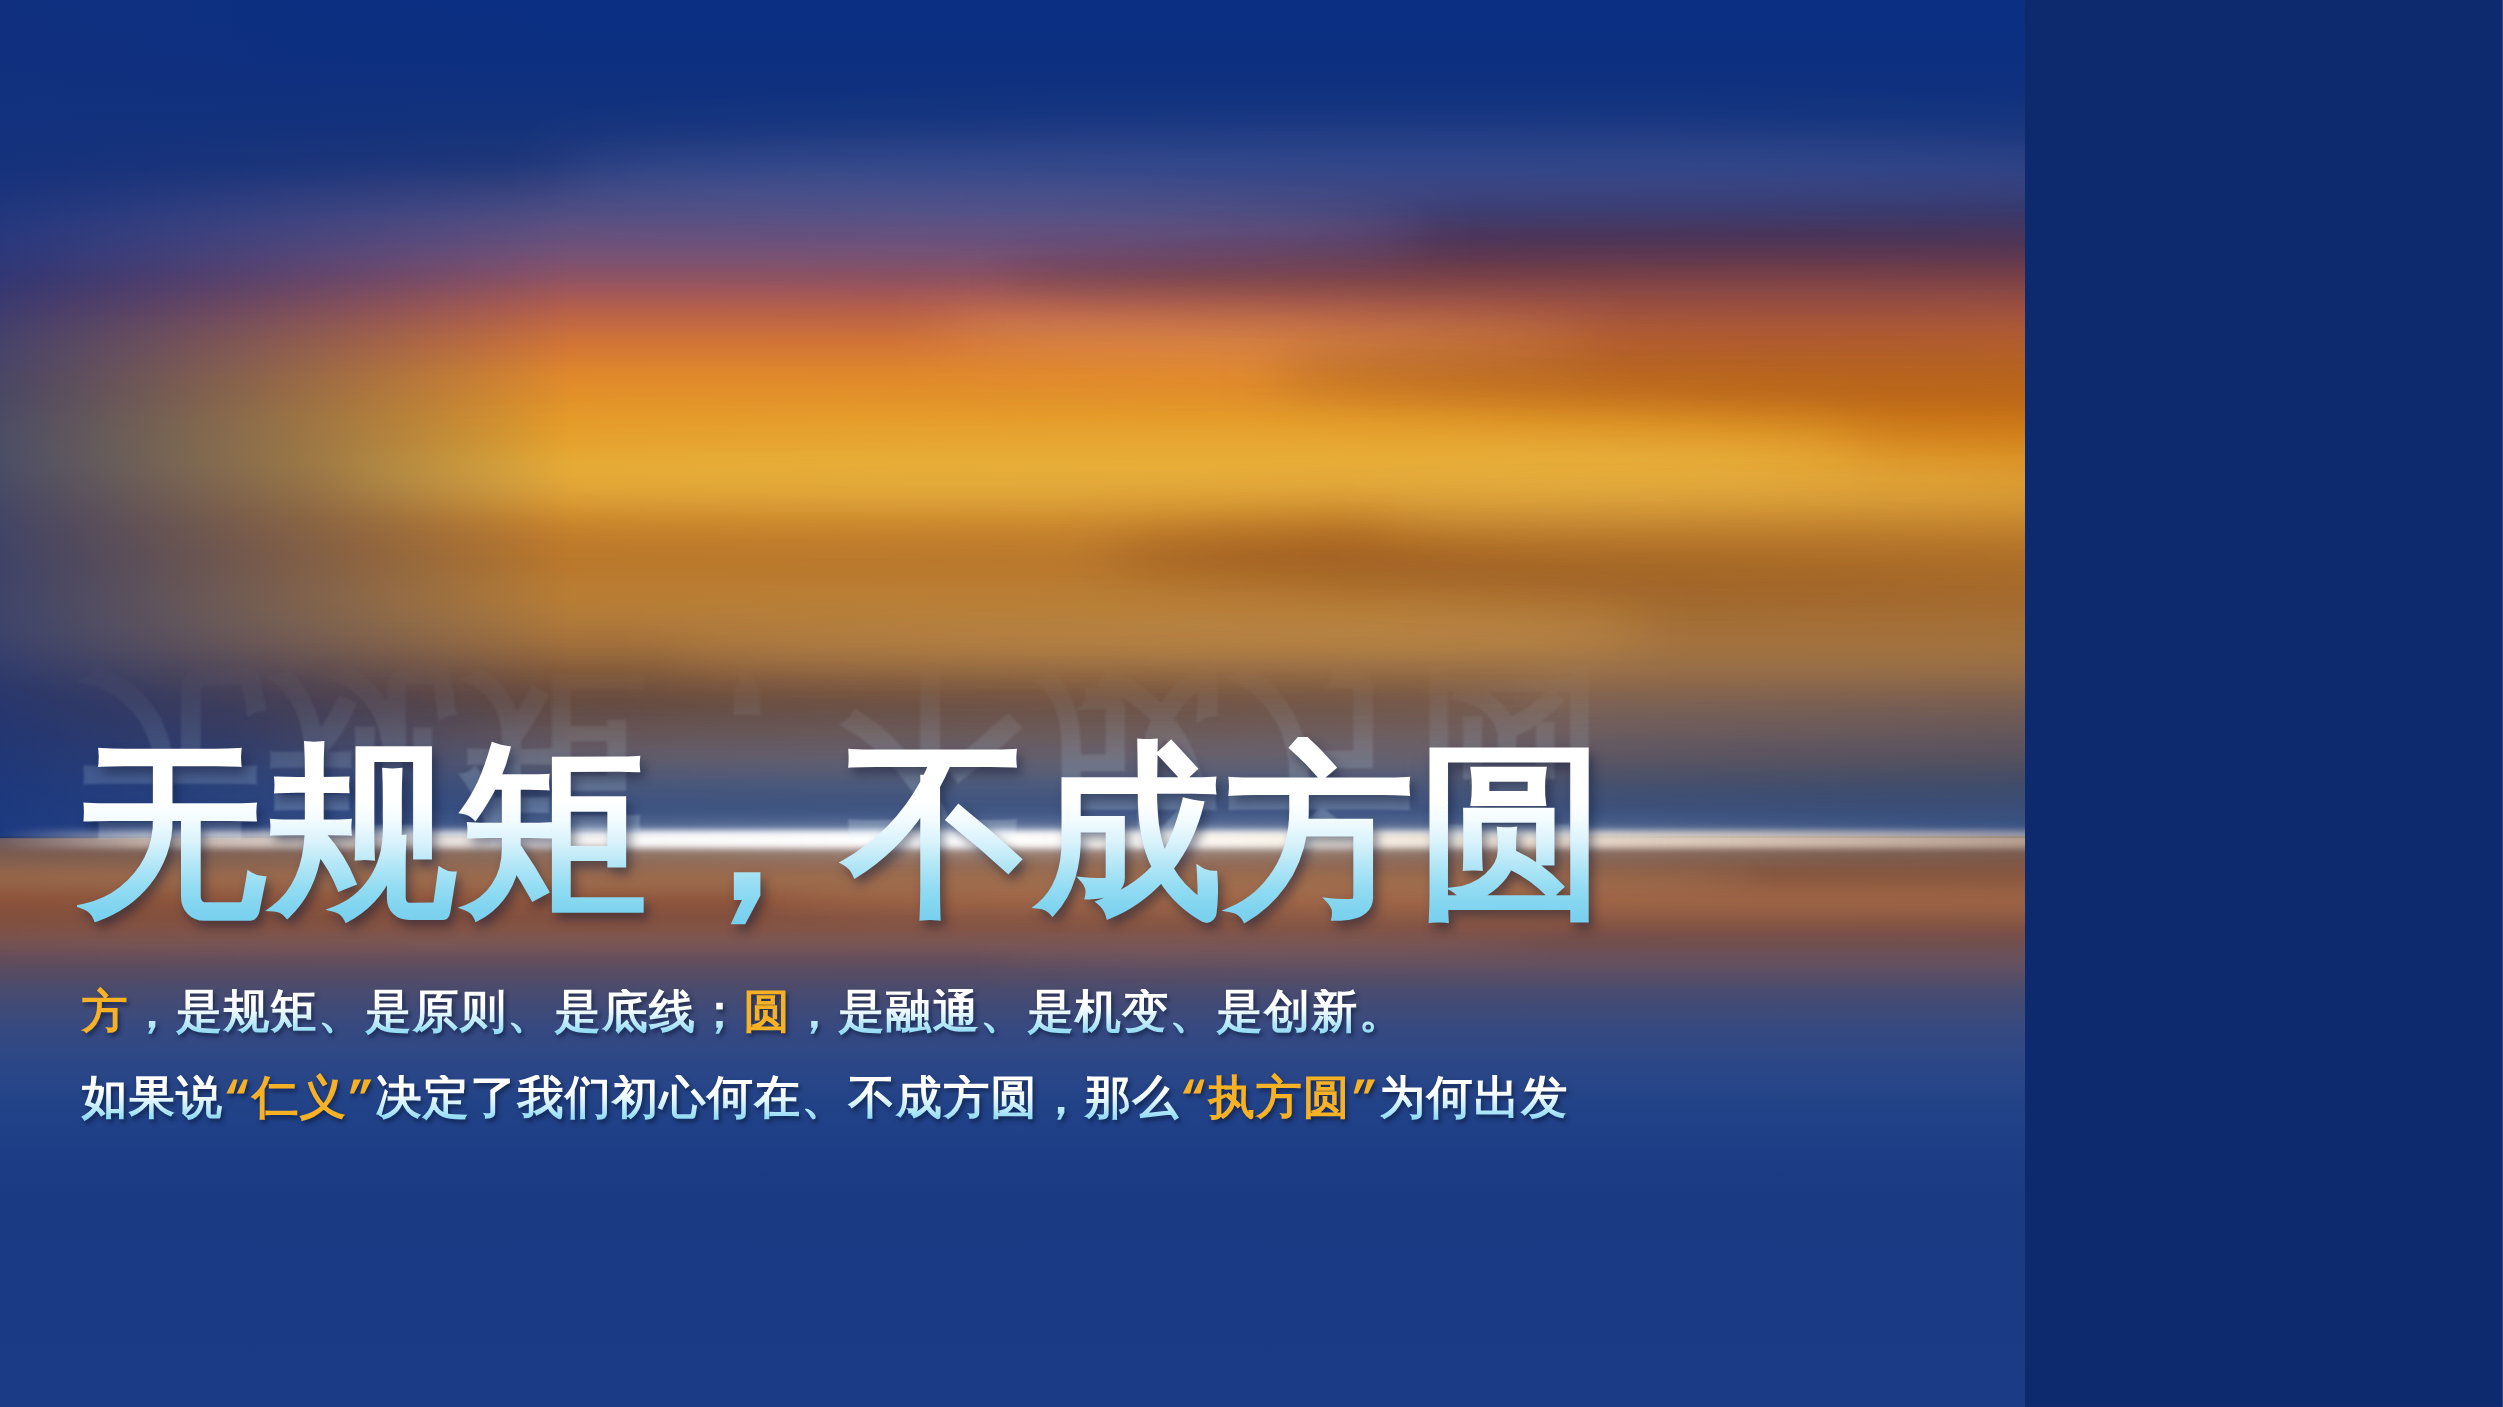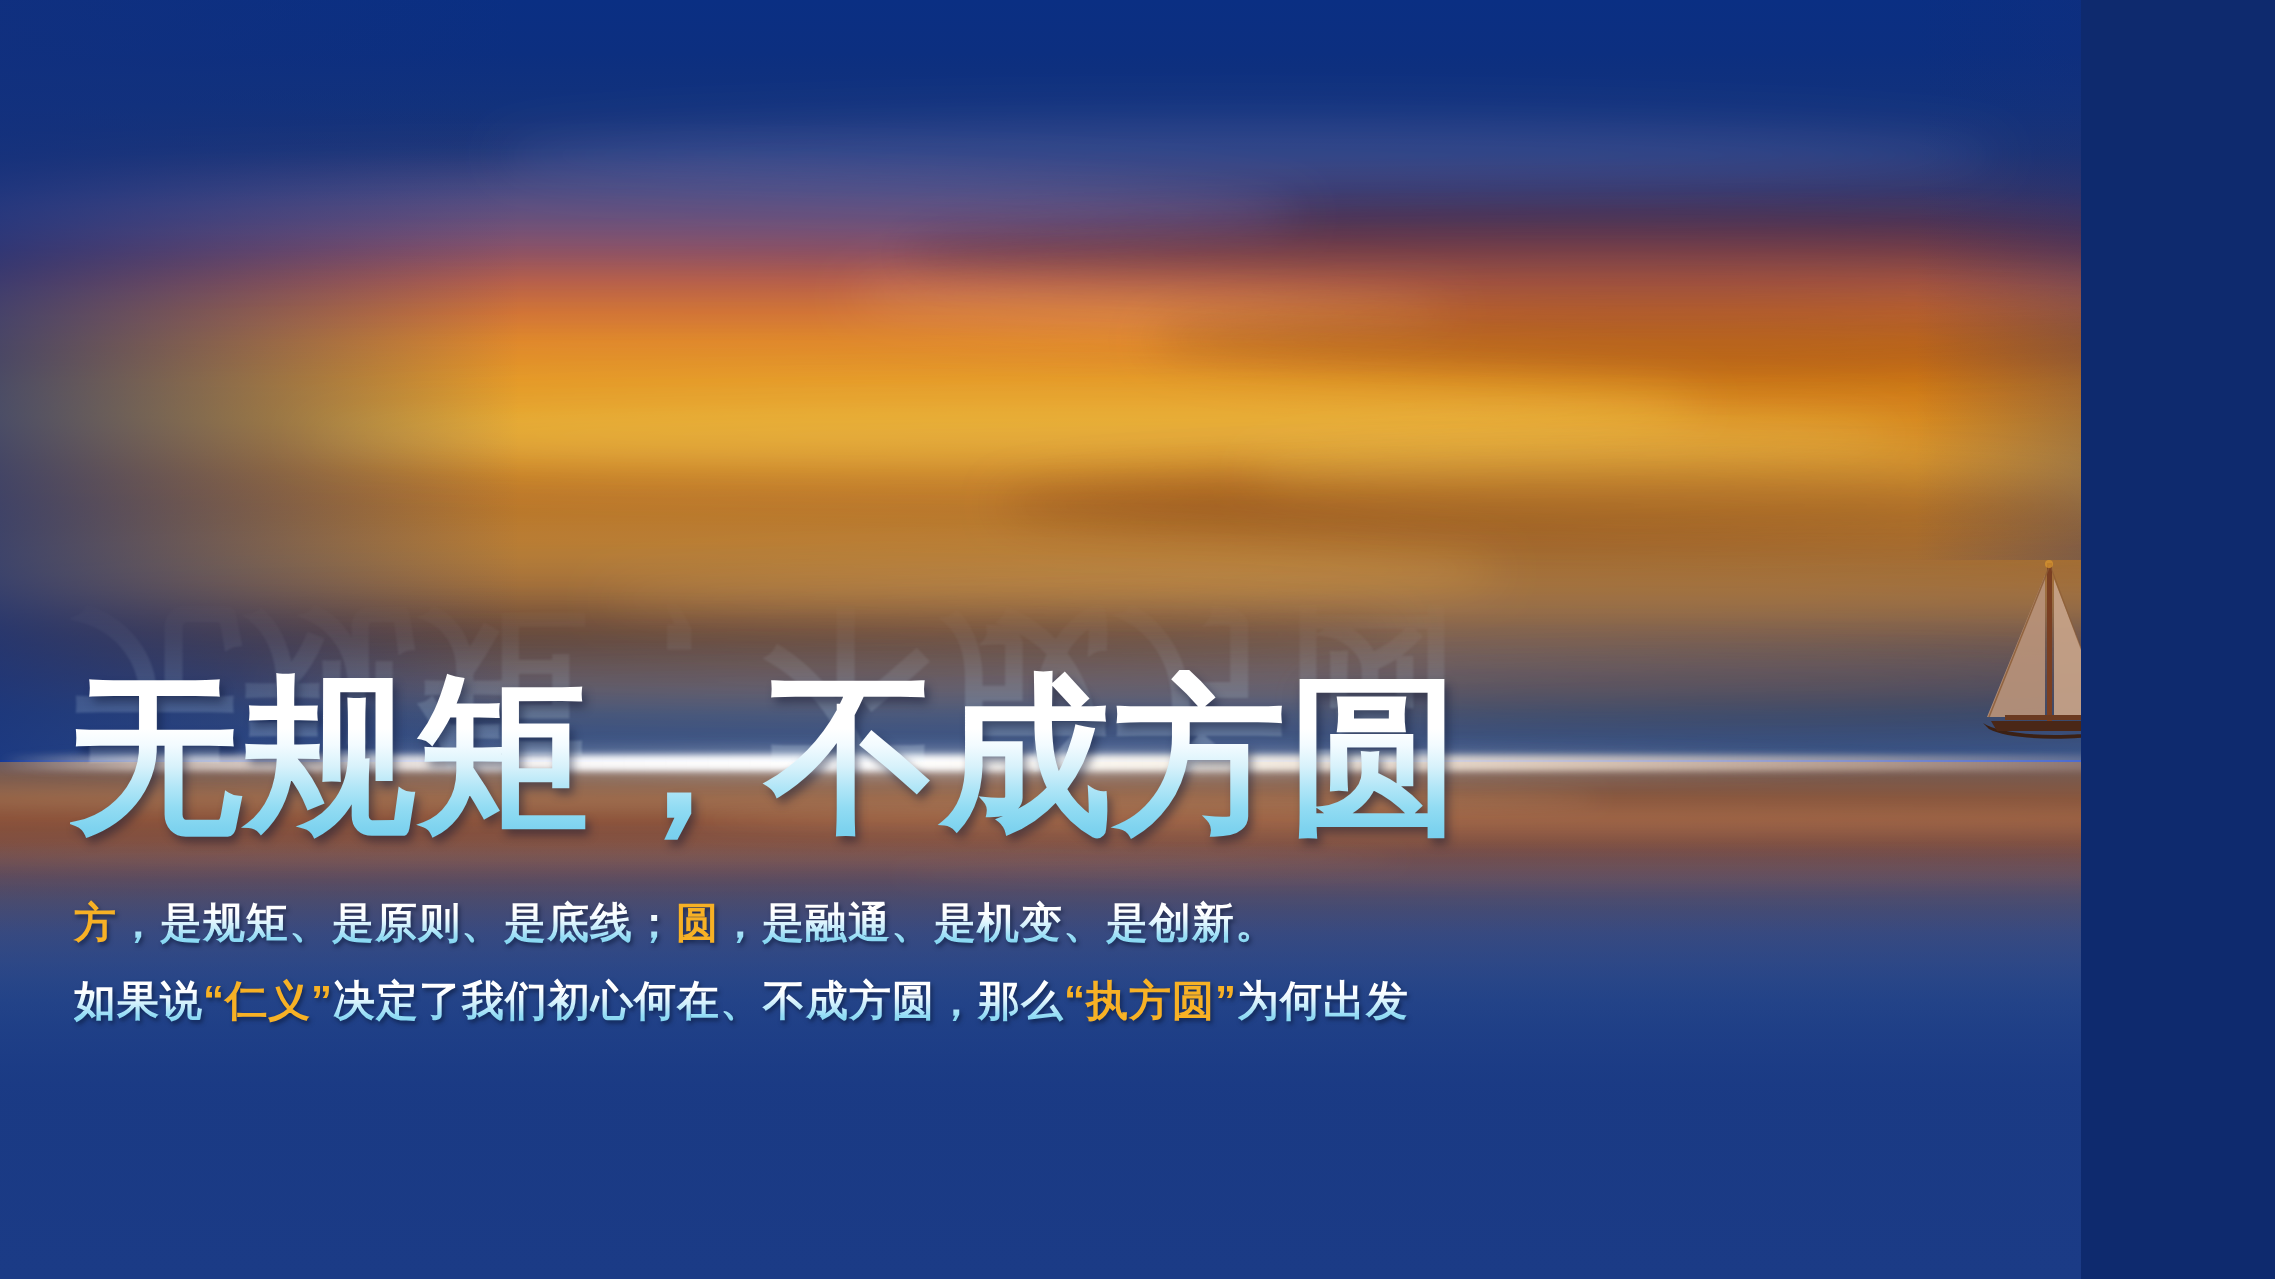--- a/index.html
+++ b/index.html
@@ -1,25 +1,25 @@
 <!DOCTYPE html>
 <html lang="zh"><head>
 <meta charset="utf-8">
 <title>无规矩，不成方圆</title>
 <style>
   html,body{margin:0;padding:0;background:#0e2a6e;}
   *{box-sizing:border-box;}
 
   .stage{
     position:relative;
-    width:2081px;
+    width:1841px;
     height:1279px;
     overflow:hidden;
     font-family:"Liberation Sans","DejaVu Sans",sans-serif;
-    background:#1d4ed8;
+    background:#404040;
   }
 
   
   .photo{
     position:absolute;
     left:0; top:0;
     width:2275px;
     height:1279px;
     overflow:hidden;
   }
@@ -185,21 +185,21 @@
     background:linear-gradient(to bottom, #eaf7ff 0%, #cfeefc 50%, #ffffff 100%);
     -webkit-background-clip:text;
     background-clip:text;
   }
 
   
   .subtitle{
     position:absolute;
     left:74px; top:884px;
     z-index:7;
-    font-family:Liberation Sans, sans-serif;
+    font-family:Liberation Mono, monospace;
     font-weight:700;
     font-size:42px;
     line-height:78px;
     letter-spacing:1px;
     white-space:nowrap;
   }
   .sub-line{ display:block; }
   .cyan{
     background:linear-gradient(to bottom,
       #ffffff 0%, #ffffff 30%, #e6f7fe 46%, #bfeafa 64%, #93dcf5 82%, #7ed4f0 100%);

